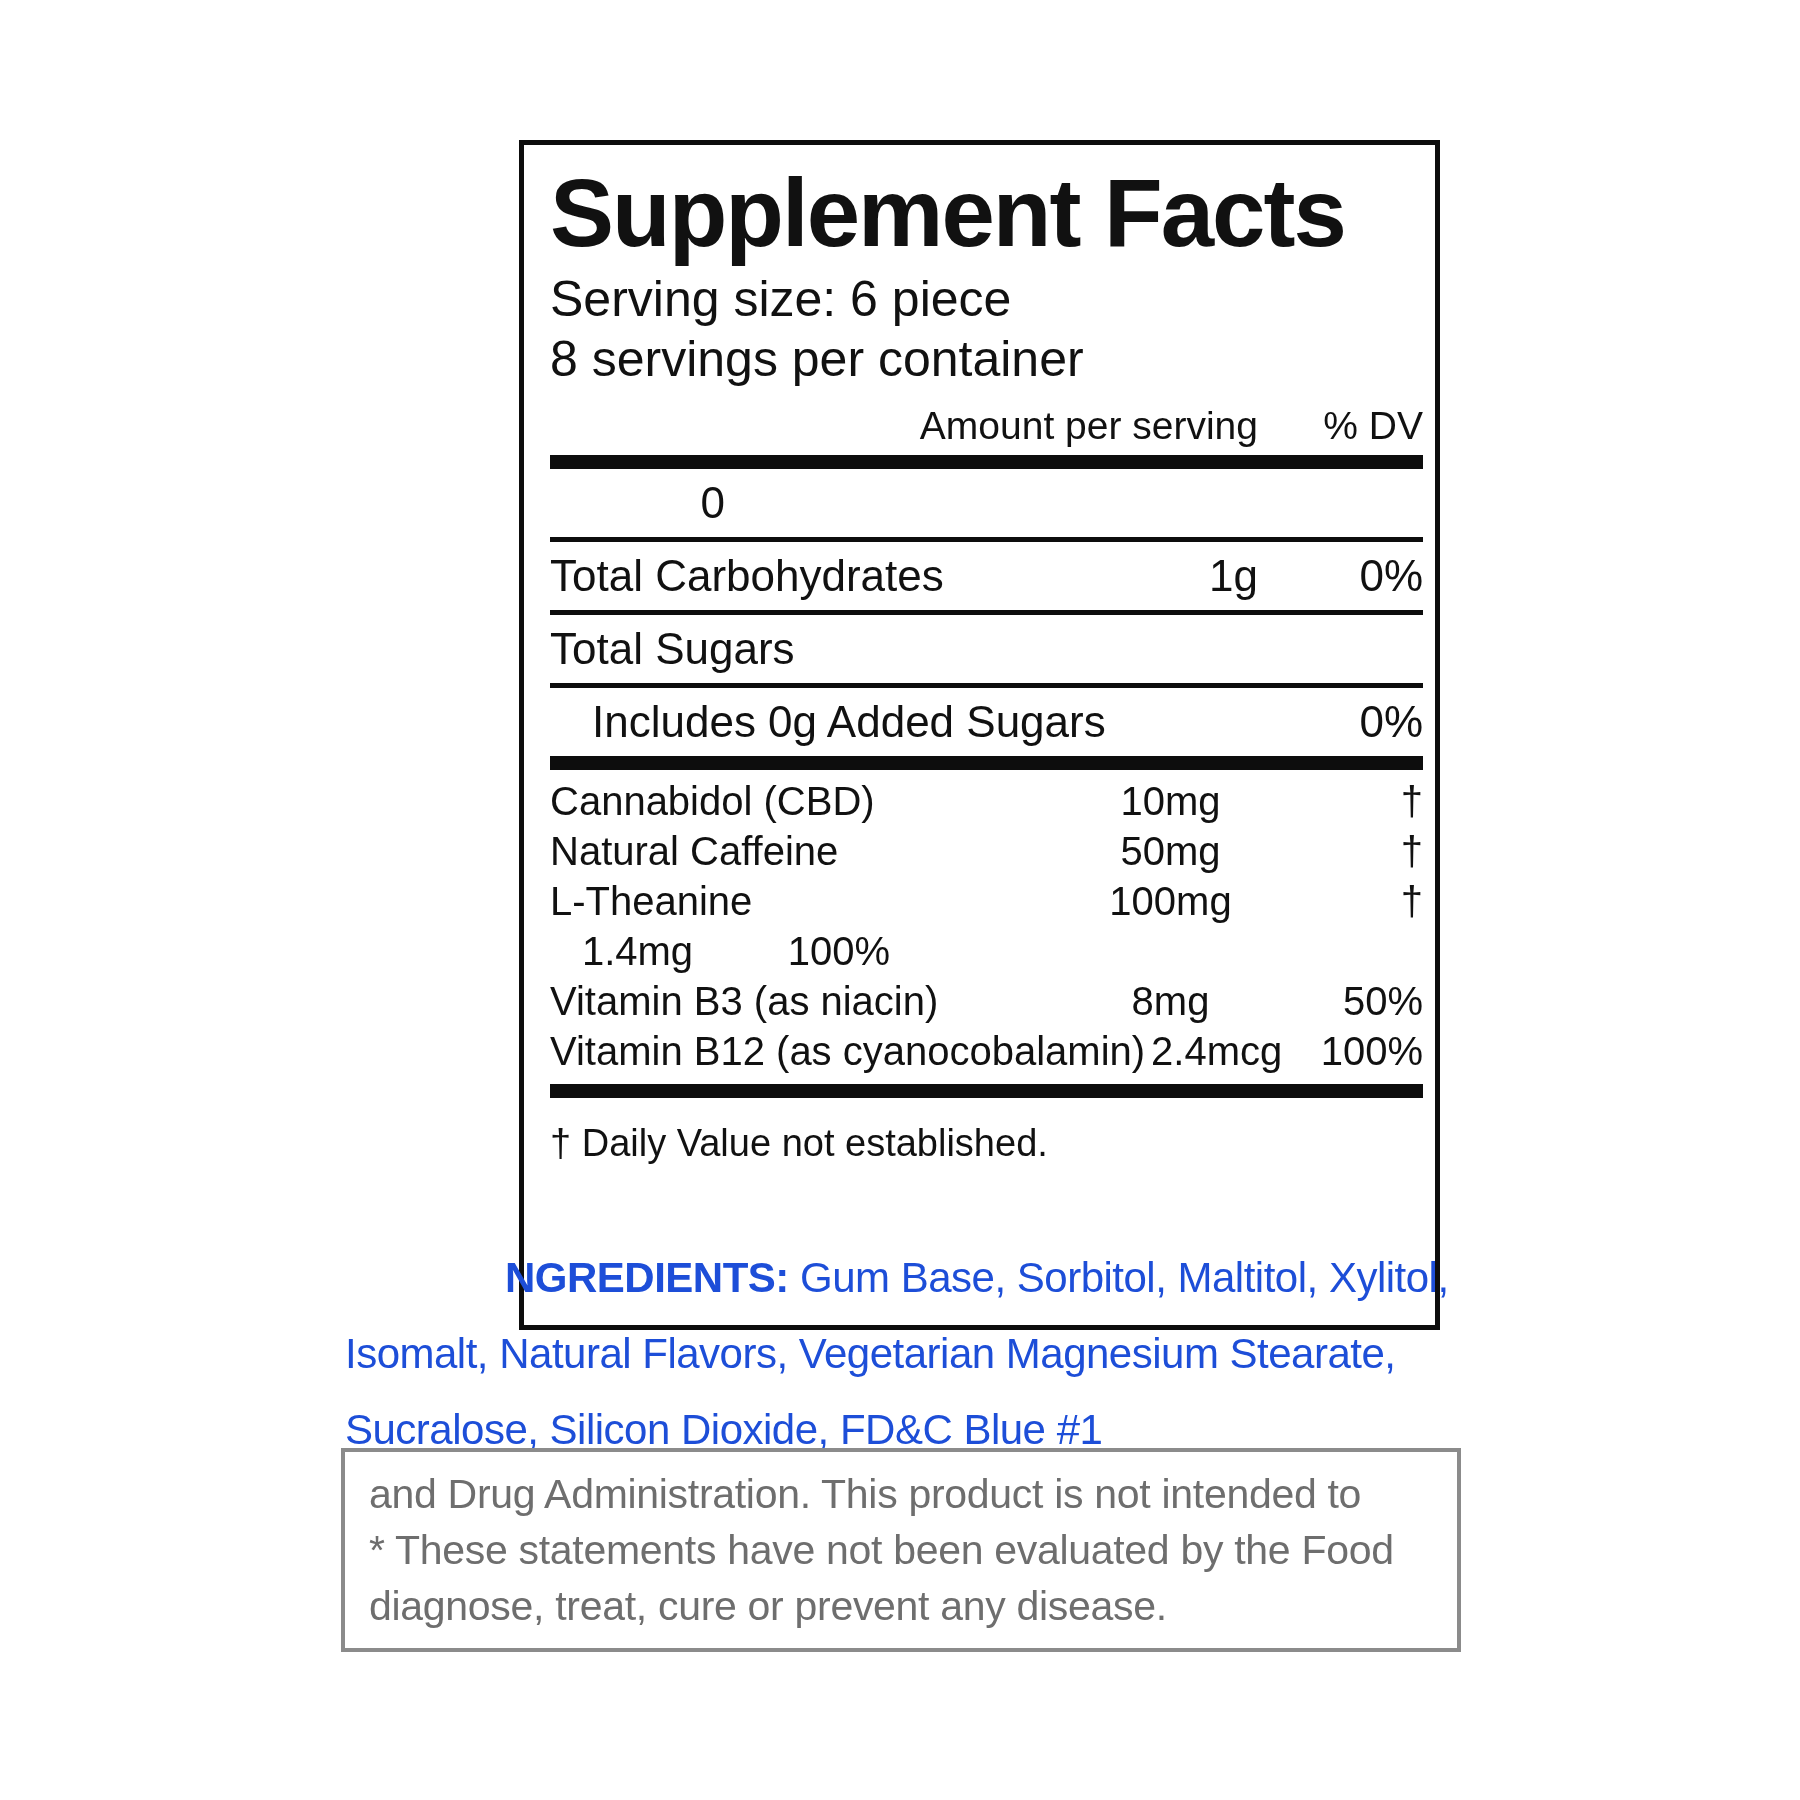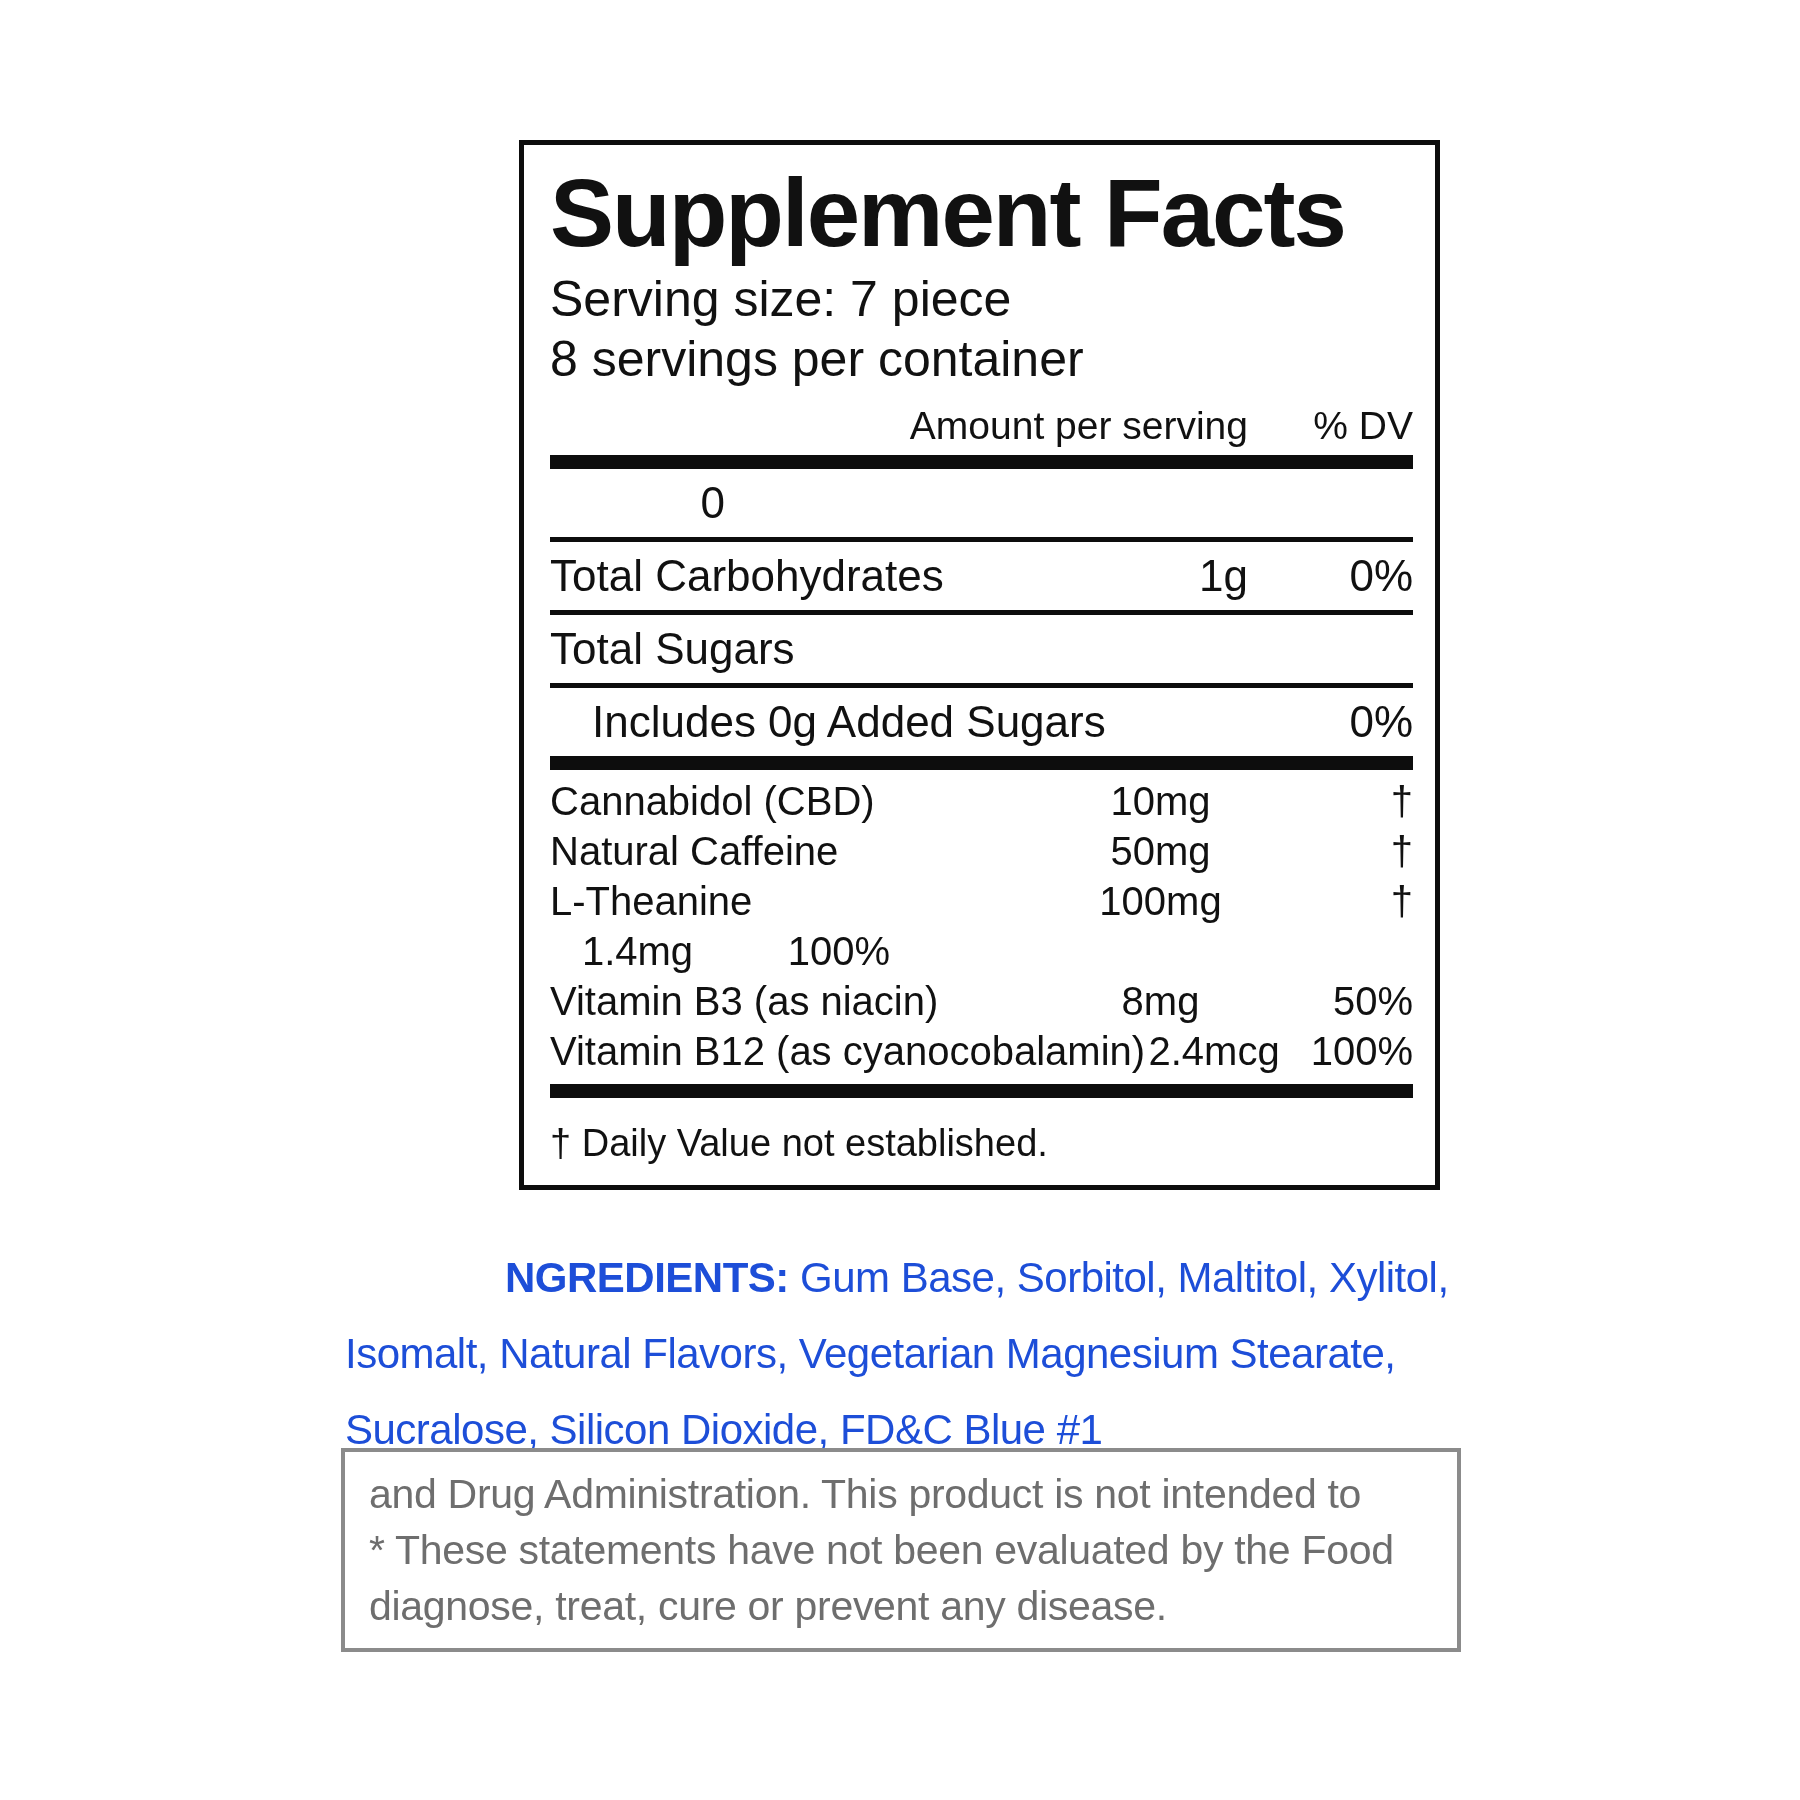--- a/index.html
+++ b/index.html
@@ -15,24 +15,24 @@
     color: #111111;
     overflow: hidden;
   }
 
   
   .facts-box {
     position: absolute;
     left: 519px;
     top: 140px;
     width: 921px;
-    height: 1050px;
+    height: 1190px;
     box-sizing: border-box;
     border: 5px solid #0d0d0d;
-    padding: 18px 22px 0 26px;
+    padding: 18px 12px 0 26px;
     background: #ffffff;
   }
   .facts-title {
     font-size: 96px;
     font-weight: 700;
     letter-spacing: -2px;
     line-height: 100px;
     white-space: nowrap;
   }
   .serving-line {
@@ -129,21 +129,21 @@
   }
   .disclaimer-box .disc-line { white-space: nowrap; }
 </style>
 </head>
 <body>
 
 <div class="facts-box">
 
   <div class="facts-title">Supplement Facts</div>
 
-  <div class="serving-line serving-size">Serving size: 7 piece</div>
+  <div class="serving-line serving-size">Serving size: 6 piece</div>
   <div class="serving-line">8 servings per container</div>
 
   <div class="col-header-row">
     <div class="spacer"></div>
     <div class="col-amount-header">Amount per serving</div>
     <div class="col-dv-header">% DV</div>
   </div>
 
   <div class="bar-thick after-header"></div>
 

